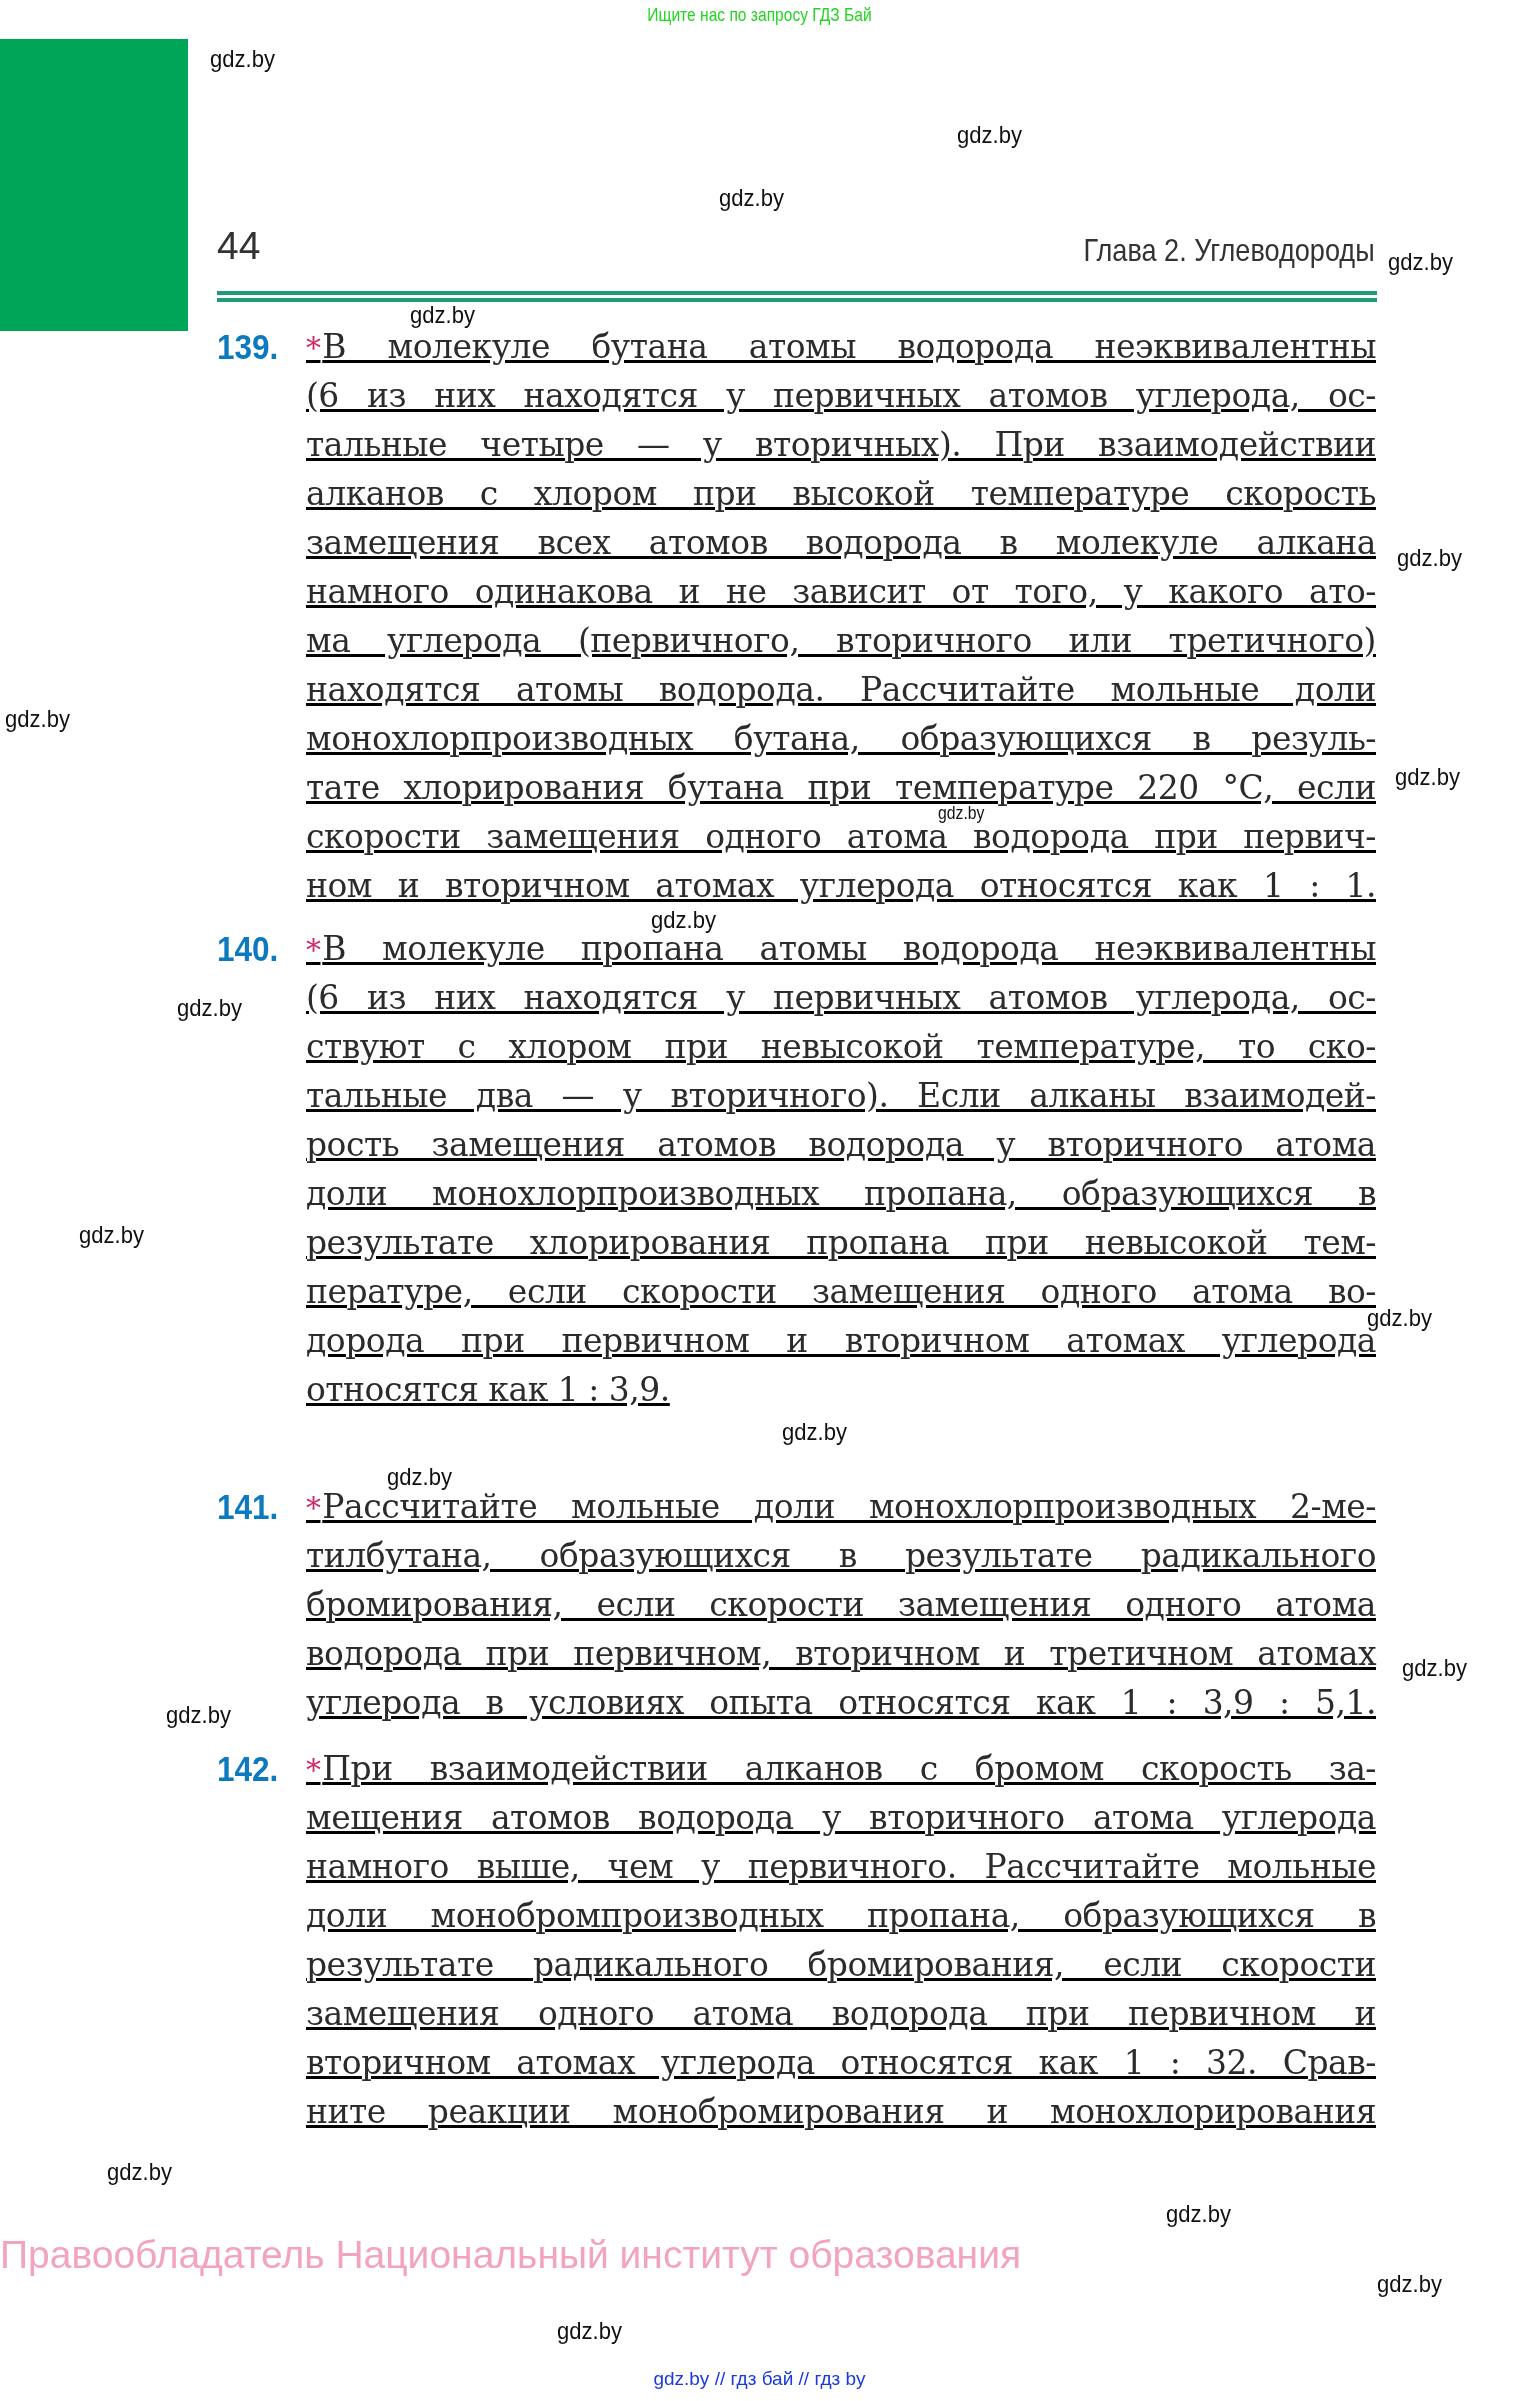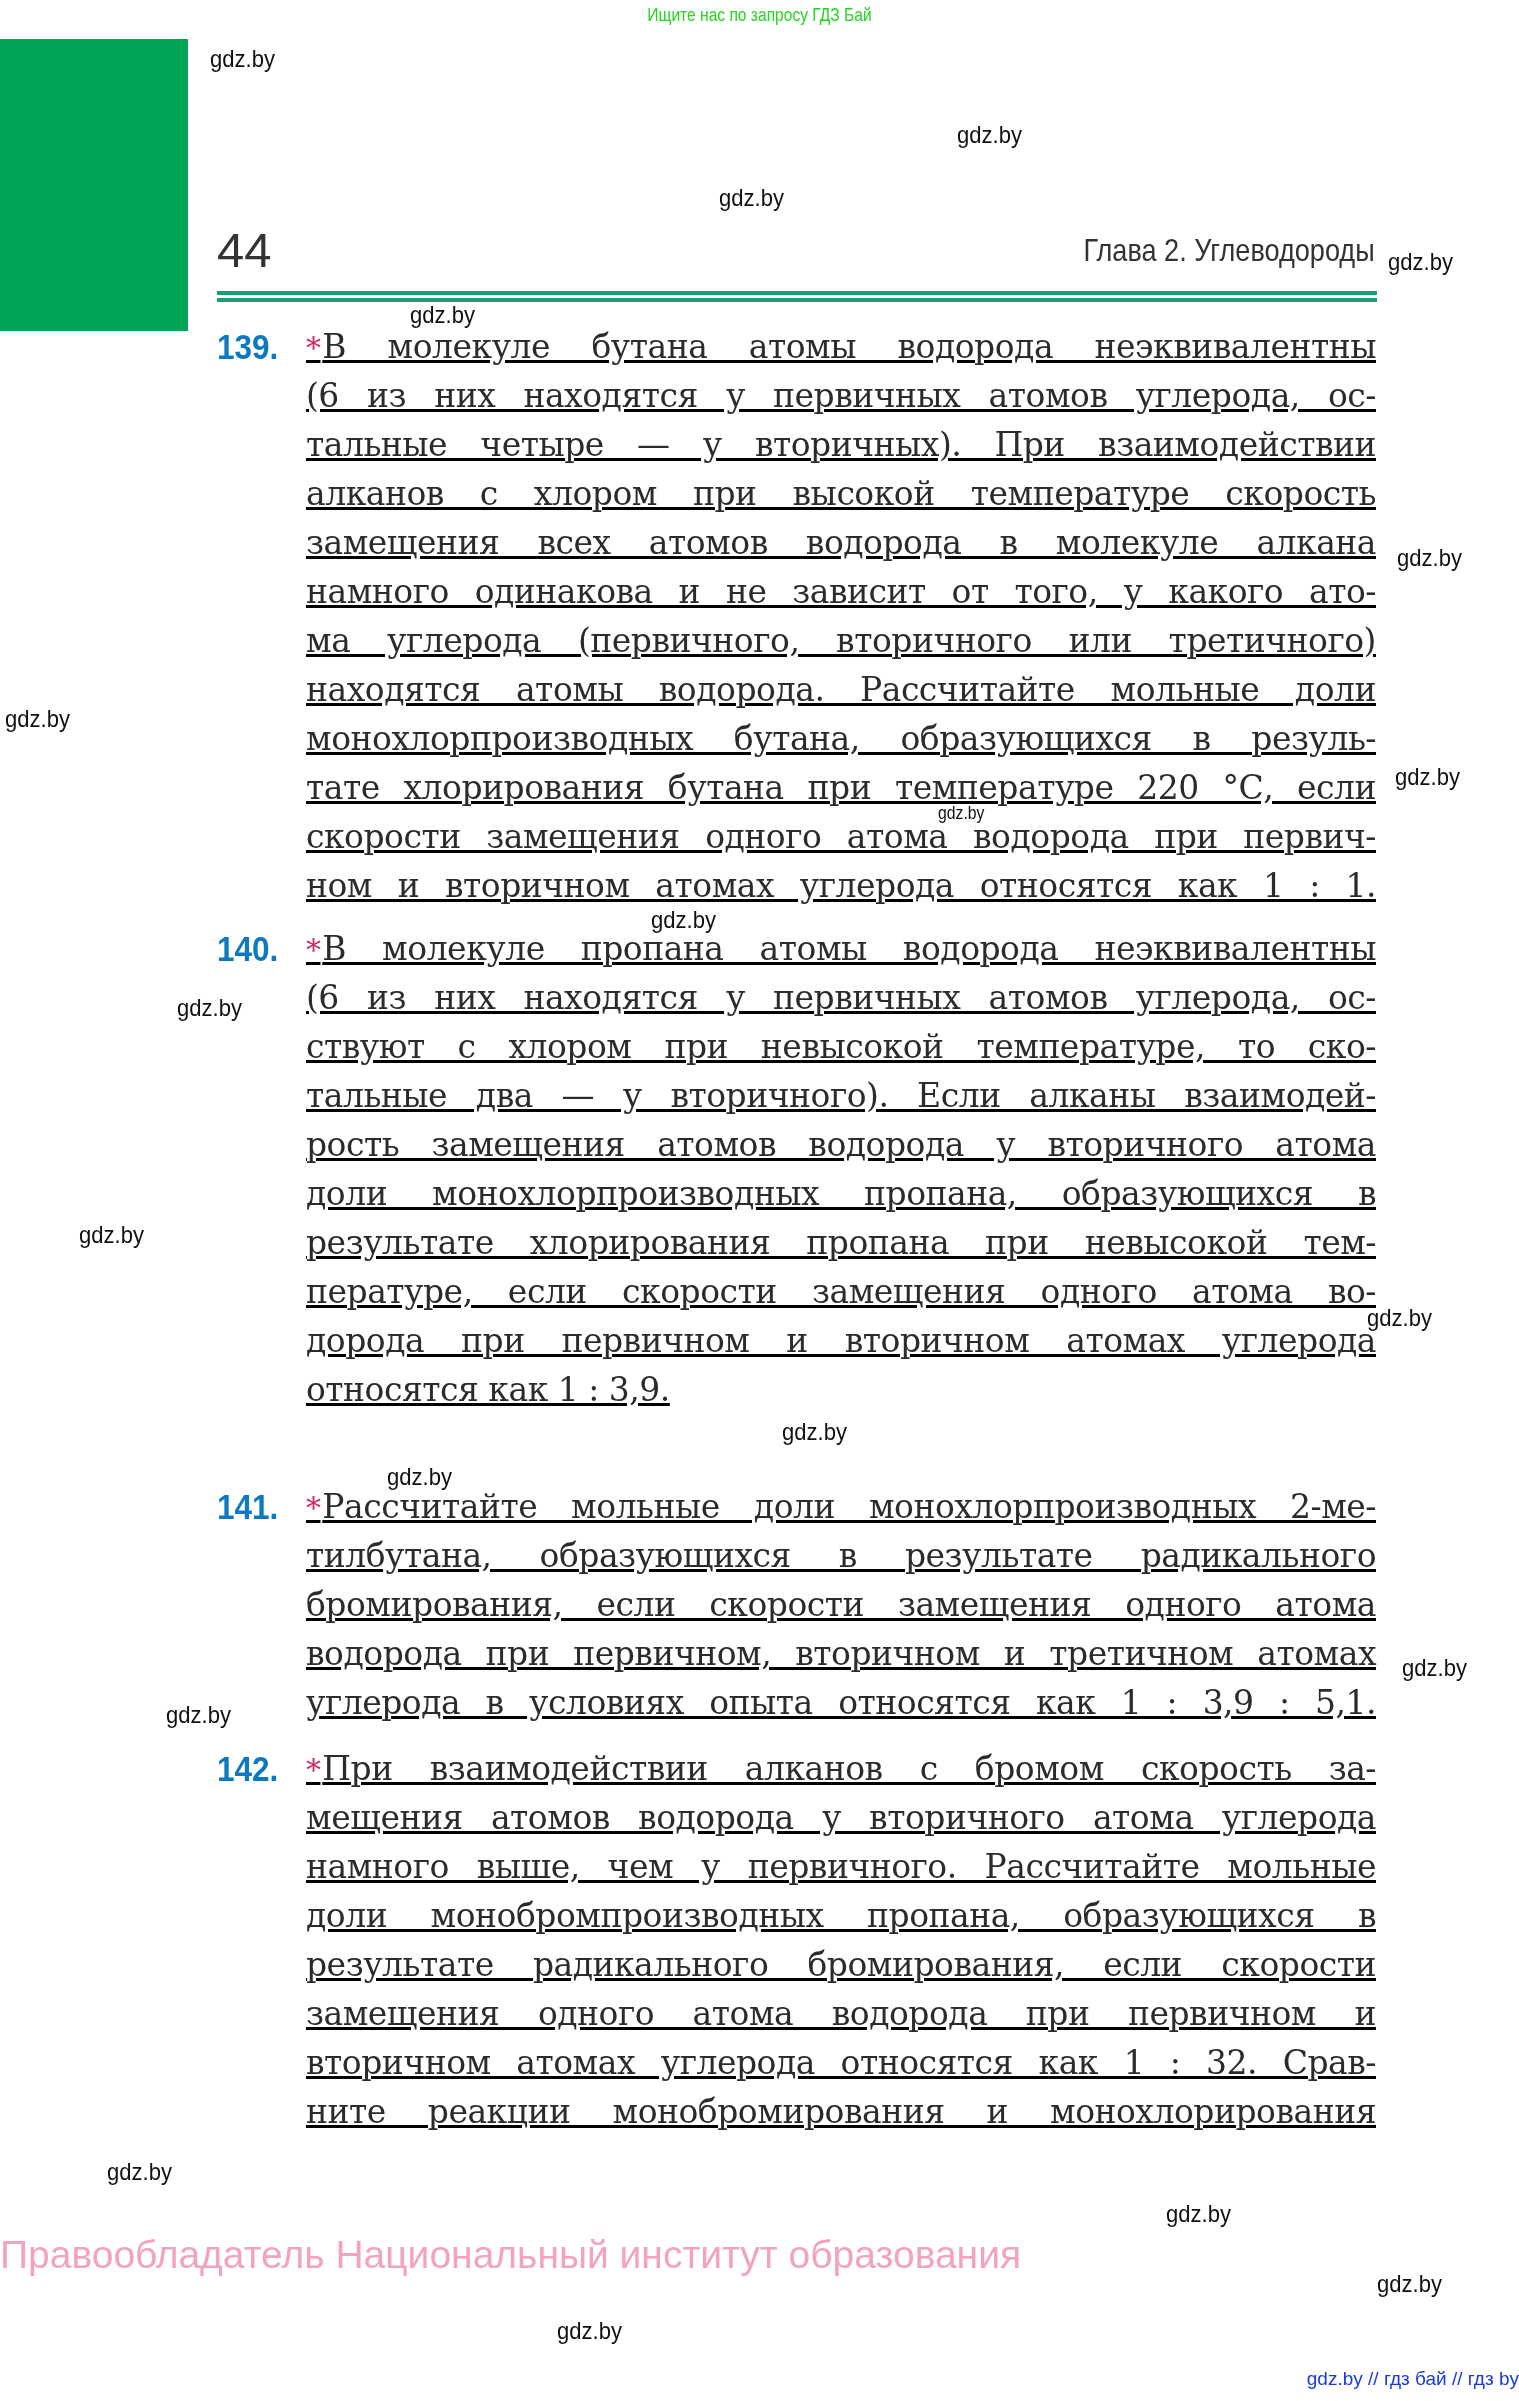--- a/index.html
+++ b/index.html
@@ -10,21 +10,21 @@
   }
   .abs { position: absolute; }
   .top-banner {
     left: 0; width: 1519px; top: 3.5px; text-align: center;
     font-family: "Liberation Sans", sans-serif; font-size: 19px; color: #22d622;
     transform: scaleX(0.82); transform-origin: center;
   }
   .green-block { left: 0; top: 39px; width: 188px; height: 292px; background: #00a658; }
   .page-number {
     left: 217px; top: 226px; font-family: "Liberation Sans", sans-serif;
-    font-size: 49px; color: #333333; line-height: 1;
+    font-size: 39px; color: #333333; line-height: 1;
   }
   .chapter-title {
     right: 144px; top: 235px; font-family: "Liberation Sans", sans-serif;
     font-size: 31.5px; color: #333333; line-height: 1;
     transform: scaleX(0.86); transform-origin: right center;
   }
   .rule { left: 217px; width: 1160px; height: 3.5px; background: #1e9c78; }
   .watermark {
     font-family: "Liberation Sans", sans-serif; font-size: 24.5px; color: #111111;
     line-height: 1; transform: scaleX(0.9); transform-origin: left center;
@@ -42,21 +42,21 @@
     white-space: nowrap; text-align: justify; text-align-last: justify;
     letter-spacing: -0.5px;
   }
   .line.last { text-align-last: left; }
   .asterisk { color: #cc2a6a; font-size: 30px; margin-right: 1.8px; }
   .copyright {
     left: 0; width: 1519px; top: 2233px; 
     font-family: "Liberation Sans", sans-serif; font-size: 39px; color: #f3a3c0;
   }
   .bottom-links {
-    left: 0; width: 1519px; top: 2368px; text-align: right;
+    left: 0; width: 1519px; top: 2368px; text-align: center;
     font-family: "Liberation Sans", sans-serif; font-size: 19px; color: #1a3adf;
   }
 </style>
 </head>
 <body>
 
 <div class="abs top-banner">Ищите нас по запросу ГДЗ Бай</div>
 
 <div class="abs green-block"></div>
 

